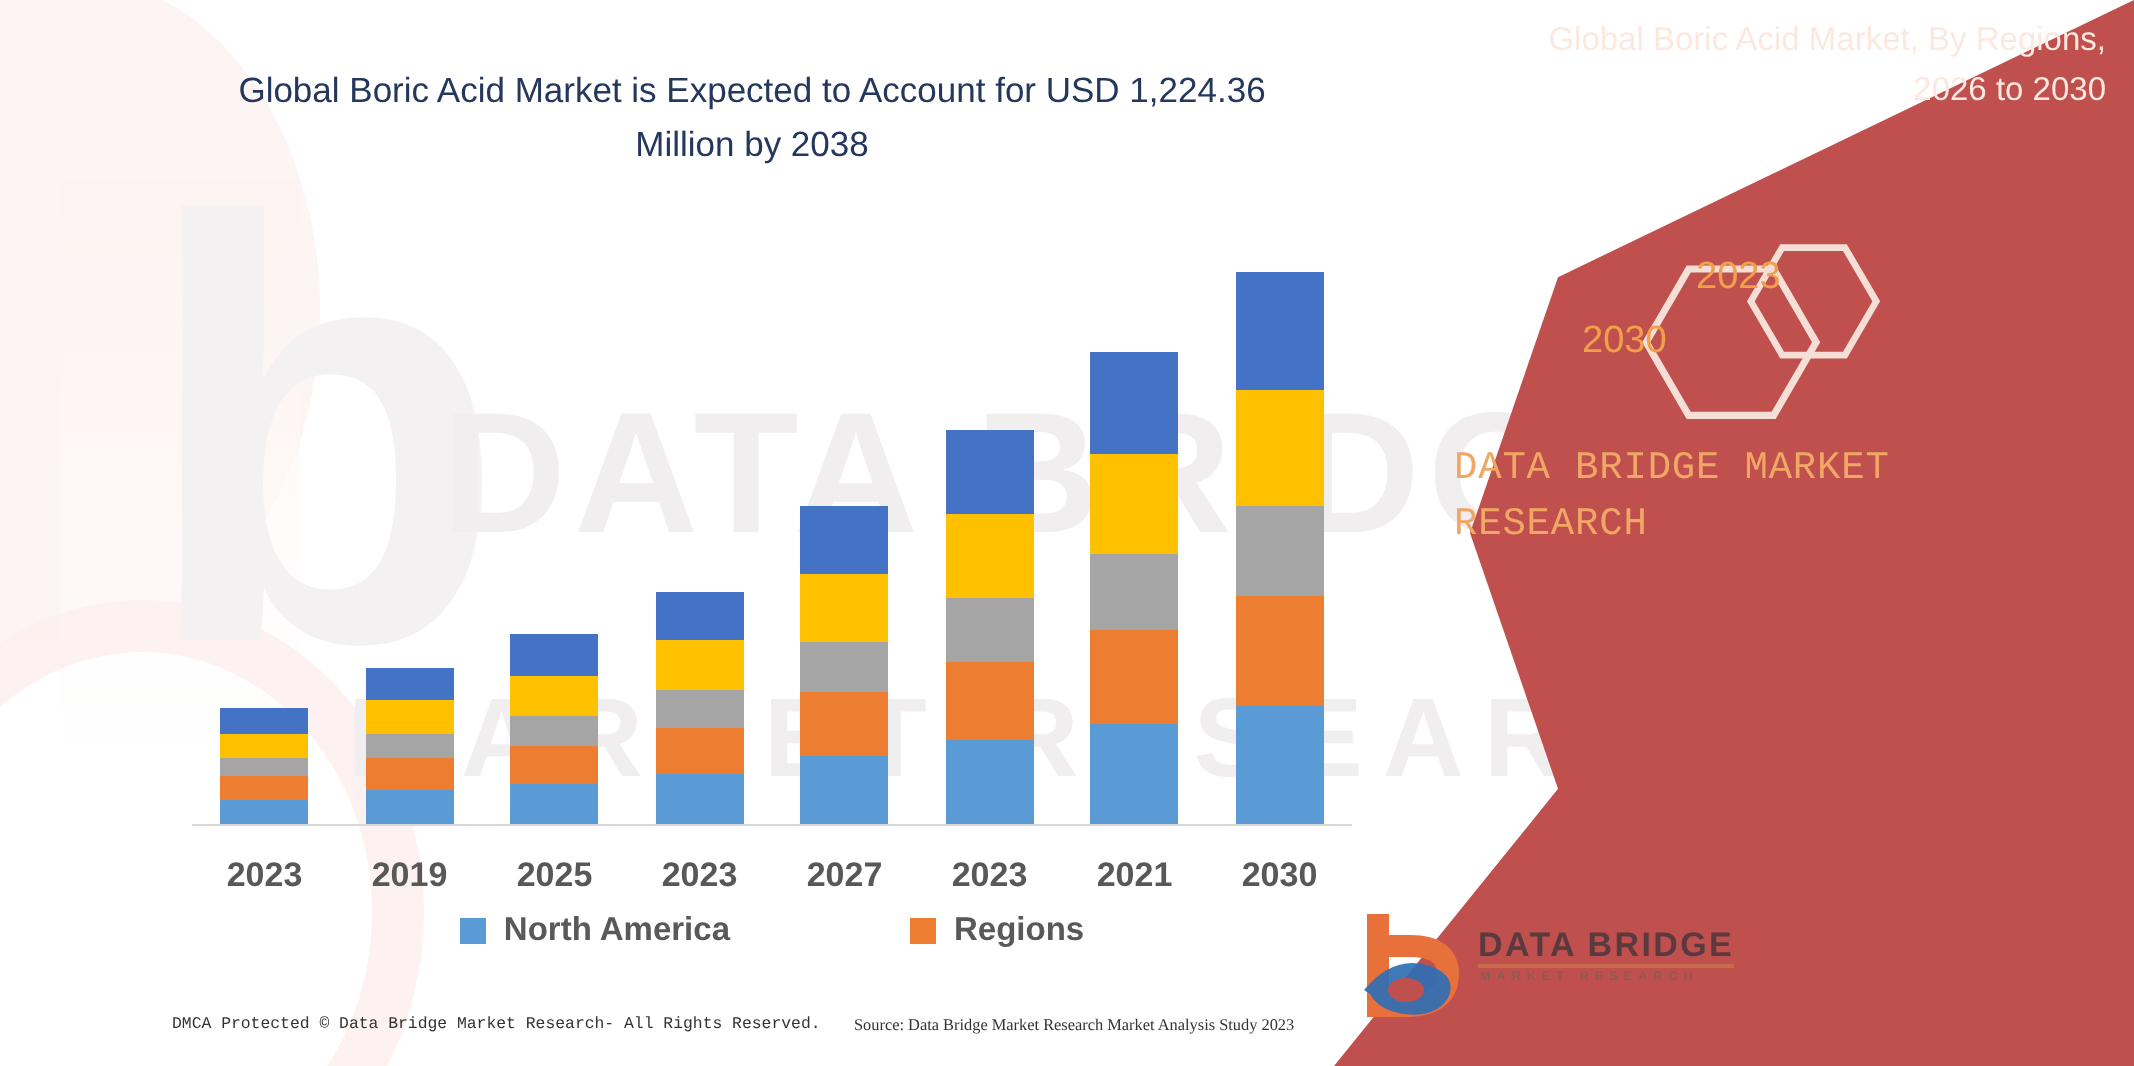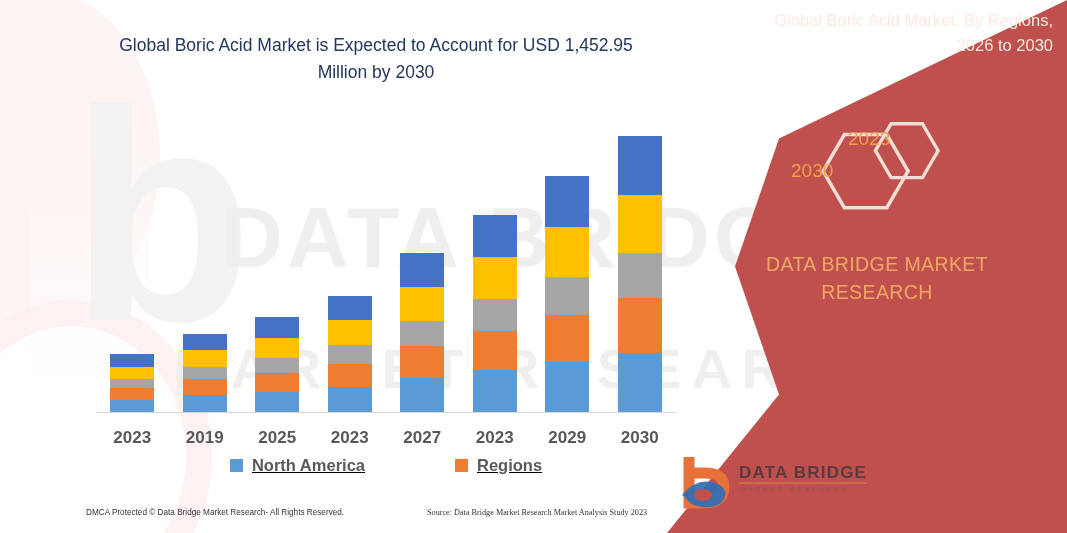--- a/index.html
+++ b/index.html
@@ -31,22 +31,22 @@
     background:#c0504d;
     clip-path:polygon(100% 0,100% 100%,0 100%,28% 74%,17% 50%,28% 26%);}
   .red-panel-inner{position:absolute;right:0;top:0;width:400px;height:533px;}
 
   .rp-title{position:absolute;right:14px;top:8px;width:318px;text-align:right;
     color:#fbe9e0;font-size:16.5px;line-height:25px;font-weight:400;}
 
   .hexwrap{position:absolute;left:0;top:0;width:400px;height:533px;}
   .hex-label{position:absolute;color:#f0a04b;font-size:19px;font-weight:400;}
 
-  .dbmr{position:absolute;left:60px;top:250px;width:300px;text-align:center;
-    color:#f0a765;font-size:19.5px;line-height:28px;letter-spacing:.4px;}
+  .dbmr{position:absolute;left:60px;top:220px;width:300px;
+    color:#f0a765;font-size:19.5px;line-height:28px;letter-spacing:.4px;font-family:Liberation Mono, monospace;}
 
   
   .logo{position:absolute;left:10px;top:455px;width:220px;height:60px;}
   .logo-text{position:absolute;left:62px;top:8px;color:#5a3a3f;
     font-size:17px;font-weight:700;letter-spacing:1.2px;}
   .logo-sub{position:absolute;left:63px;top:30px;color:#8d5a54;
     font-size:6.2px;font-weight:700;letter-spacing:3.1px;}
   .logo-rule{position:absolute;left:62px;top:27px;width:128px;height:2px;
     background:#c96a4a;}
 
@@ -61,44 +61,44 @@
     display:flex;align-items:flex-end;}
   .bslot{flex:1;display:flex;justify-content:center;align-items:flex-end;height:100%;}
   .bar{width:44px;display:flex;flex-direction:column-reverse;}
   .seg{width:100%;}
 
   .xlabels{position:absolute;left:96px;top:428px;width:580px;display:flex;}
   .xl{flex:1;text-align:center;color:#585858;font-size:17px;font-weight:700;}
 
   .legend{position:absolute;left:96px;top:456px;width:580px;
     display:flex;justify-content:center;gap:90px;align-items:center;}
-  .lg{display:flex;align-items:center;gap:9px;text-decoration:underline;}
+  .lg{display:flex;align-items:center;gap:9px;}
   .sw{width:13px;height:13px;display:inline-block;}
   .lgt{color:#595959;font-size:16.5px;font-weight:700;}
 
   .footer{position:absolute;left:0;top:508px;width:700px;height:18px;}
   .f1{position:absolute;left:86px;top:0;color:#333;font-size:8.2px;
-      font-family:Liberation Sans, sans-serif;}
+      font-family:Liberation Mono, monospace;}
   .f2{position:absolute;left:427px;top:0;color:#333;font-size:8.2px;
       font-family:"Liberation Serif",serif;}
 </style>
 </head>
 <body>
 
 <div id="root">
 
   <div class="bg-blob-a"></div>
   <div class="bg-blob-c"></div>
   <div class="bg-blob-b"></div>
 
   <div class="wm-b">b</div>
   <div class="wm wm1">DATA BRIDGE</div>
   <div class="wm wm2">MARKET RESEARCH</div>
 
-  <div class="chart-title">Global Boric Acid Market is Expected to Account for USD 1,452.95 Million by 2030</div>
+  <div class="chart-title">Global Boric Acid Market is Expected to Account for USD 1,224.36 Million by 2038</div>
 
   <div class="plot">
     <div class="bars" id="bars">
         <div class="bslot">
           <div class="bar" title="2023">
             <div class="seg" style="height: 12px; background: rgb(91, 155, 213);"></div>
             <div class="seg" style="height: 12px; background: rgb(237, 125, 49);"></div>
             <div class="seg" style="height: 9px; background: rgb(165, 165, 165);"></div>
             <div class="seg" style="height: 12px; background: rgb(255, 192, 0);"></div>
             <div class="seg" style="height: 13px; background: rgb(68, 114, 196);"></div>
@@ -171,21 +171,21 @@
     <div class="axis"></div>
   </div>
 
   <div class="xlabels" id="xlabels">
       <div class="xl">2023</div>
       <div class="xl">2019</div>
       <div class="xl">2025</div>
       <div class="xl">2023</div>
       <div class="xl">2027</div>
       <div class="xl">2023</div>
-      <div class="xl">2029</div>
+      <div class="xl">2021</div>
       <div class="xl">2030</div>
     </div>
 
   <div class="legend" id="legend">
       <div class="lg">
         <span class="sw" style="background: rgb(91, 155, 213);"></span>
         <span class="lgt">North America</span>
       </div>
       <div class="lg">
         <span class="sw" style="background: rgb(237, 125, 49);"></span>

